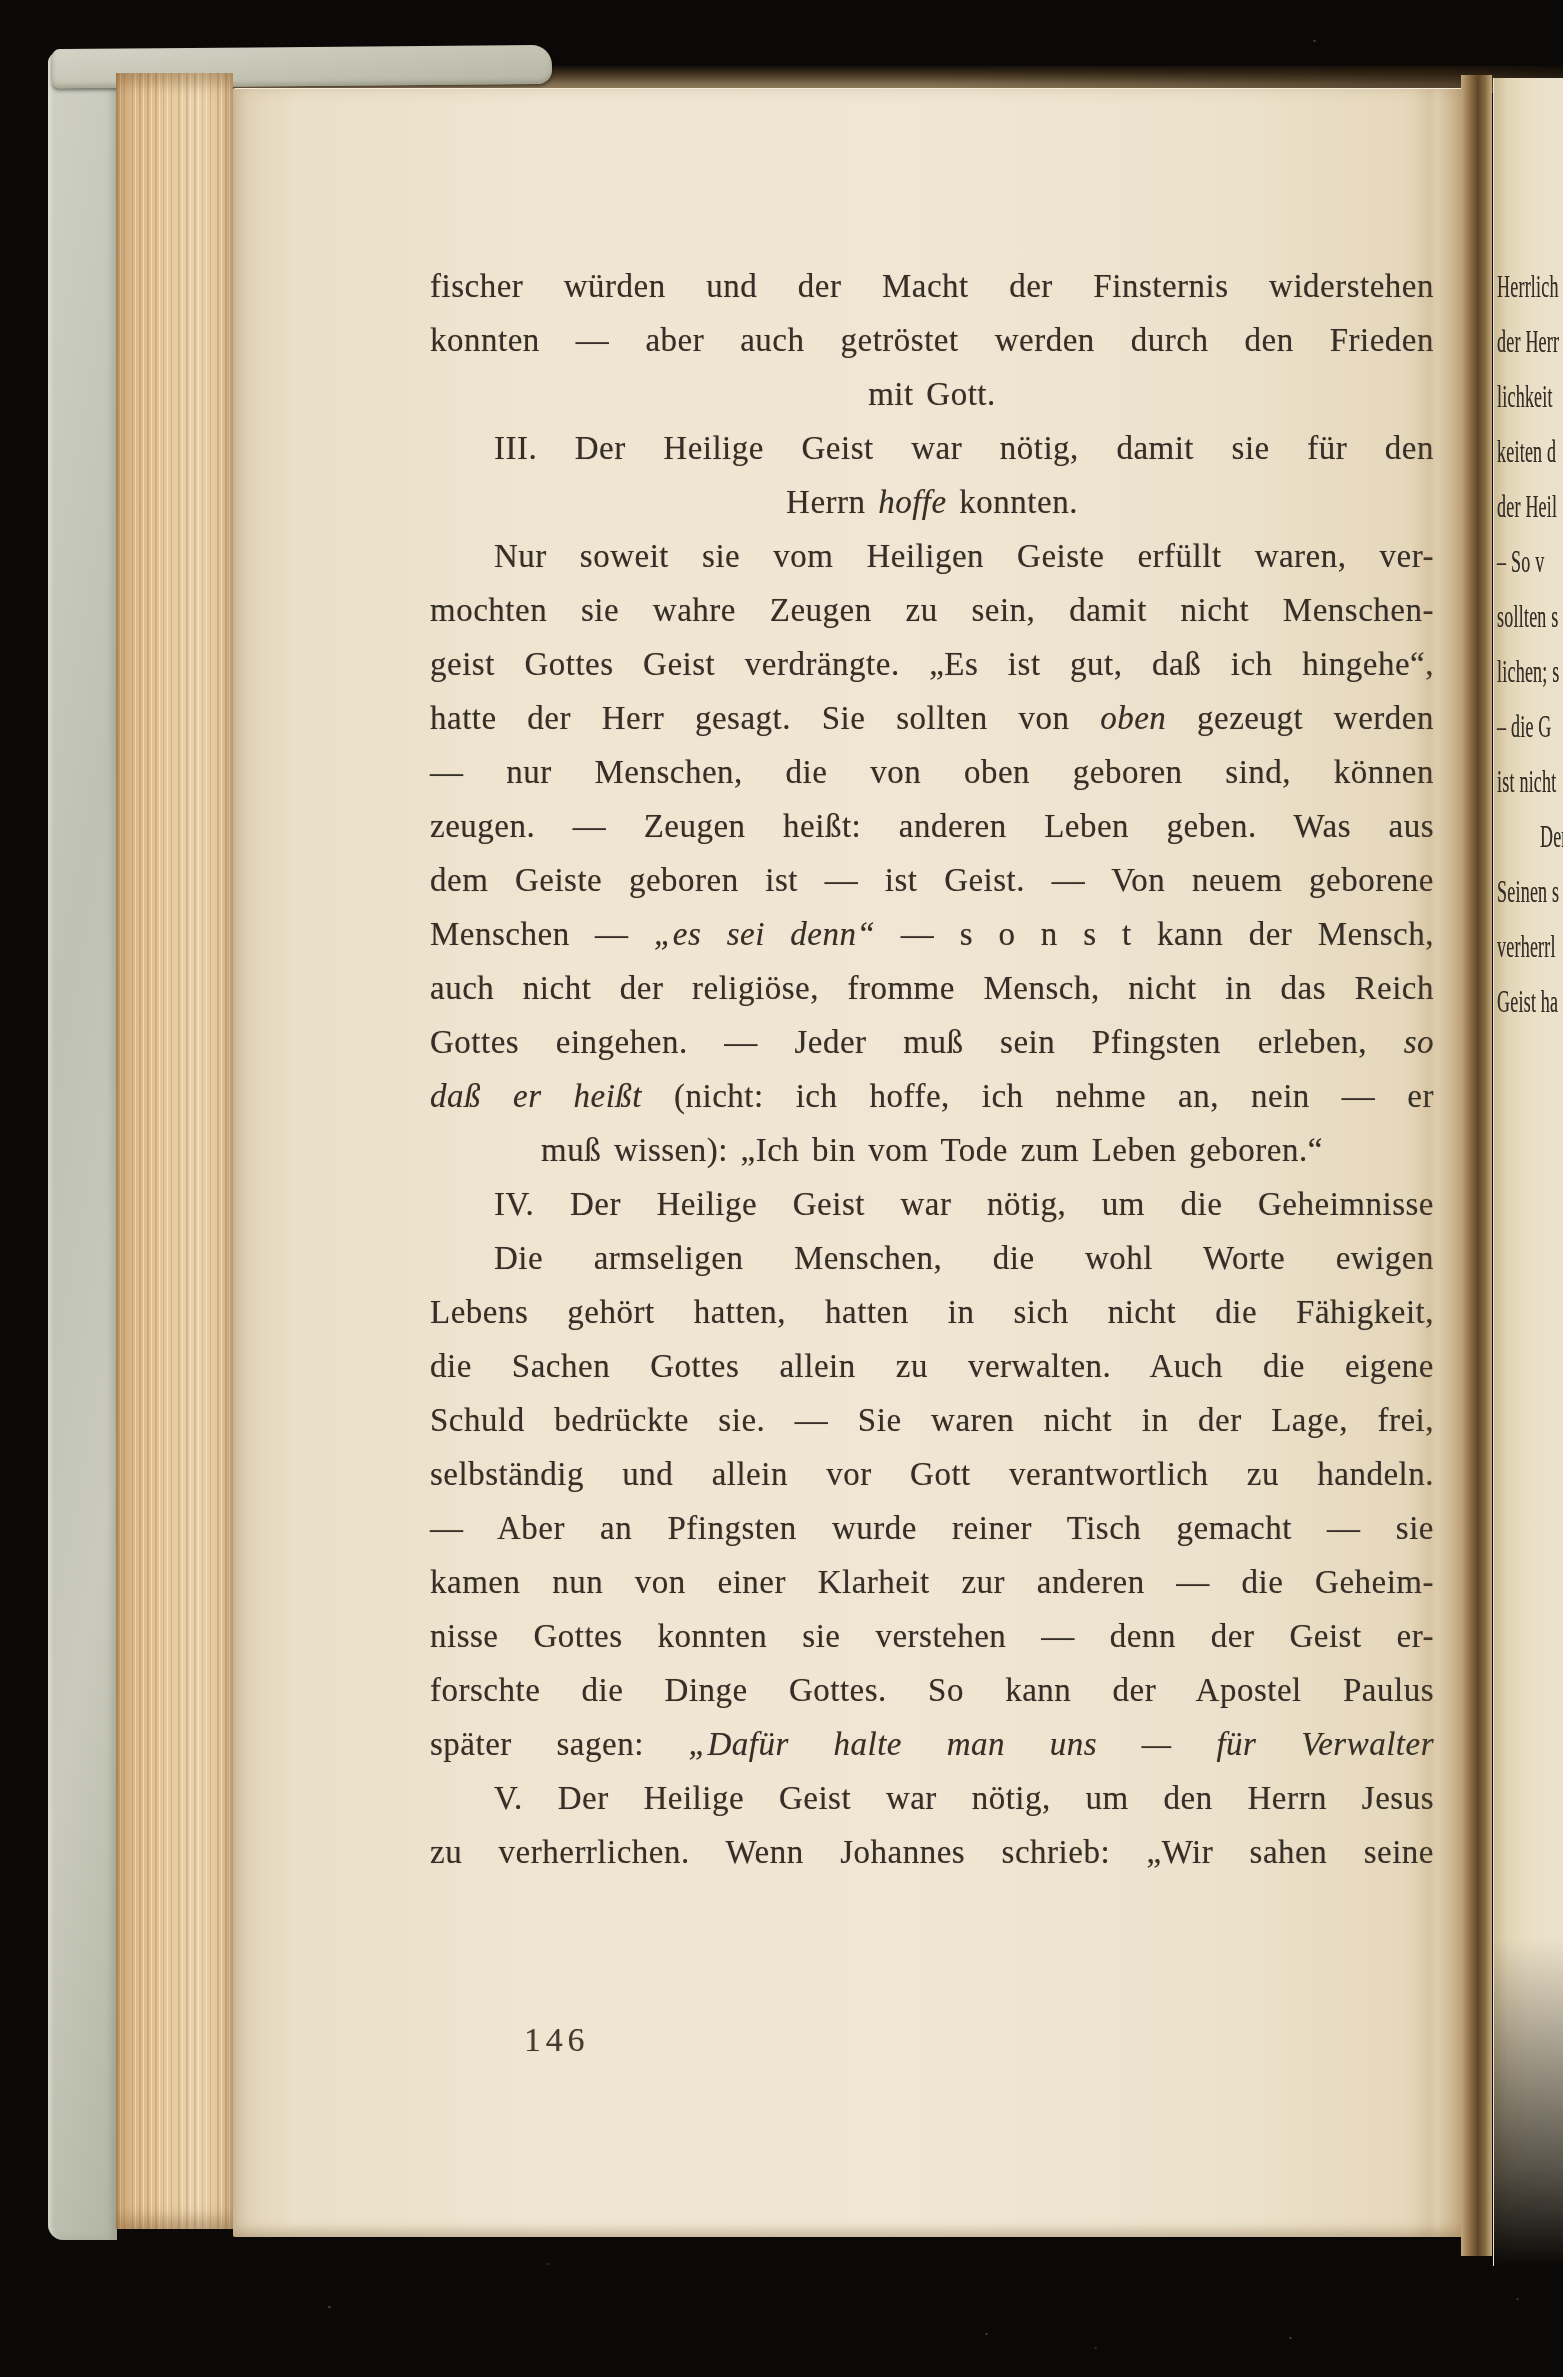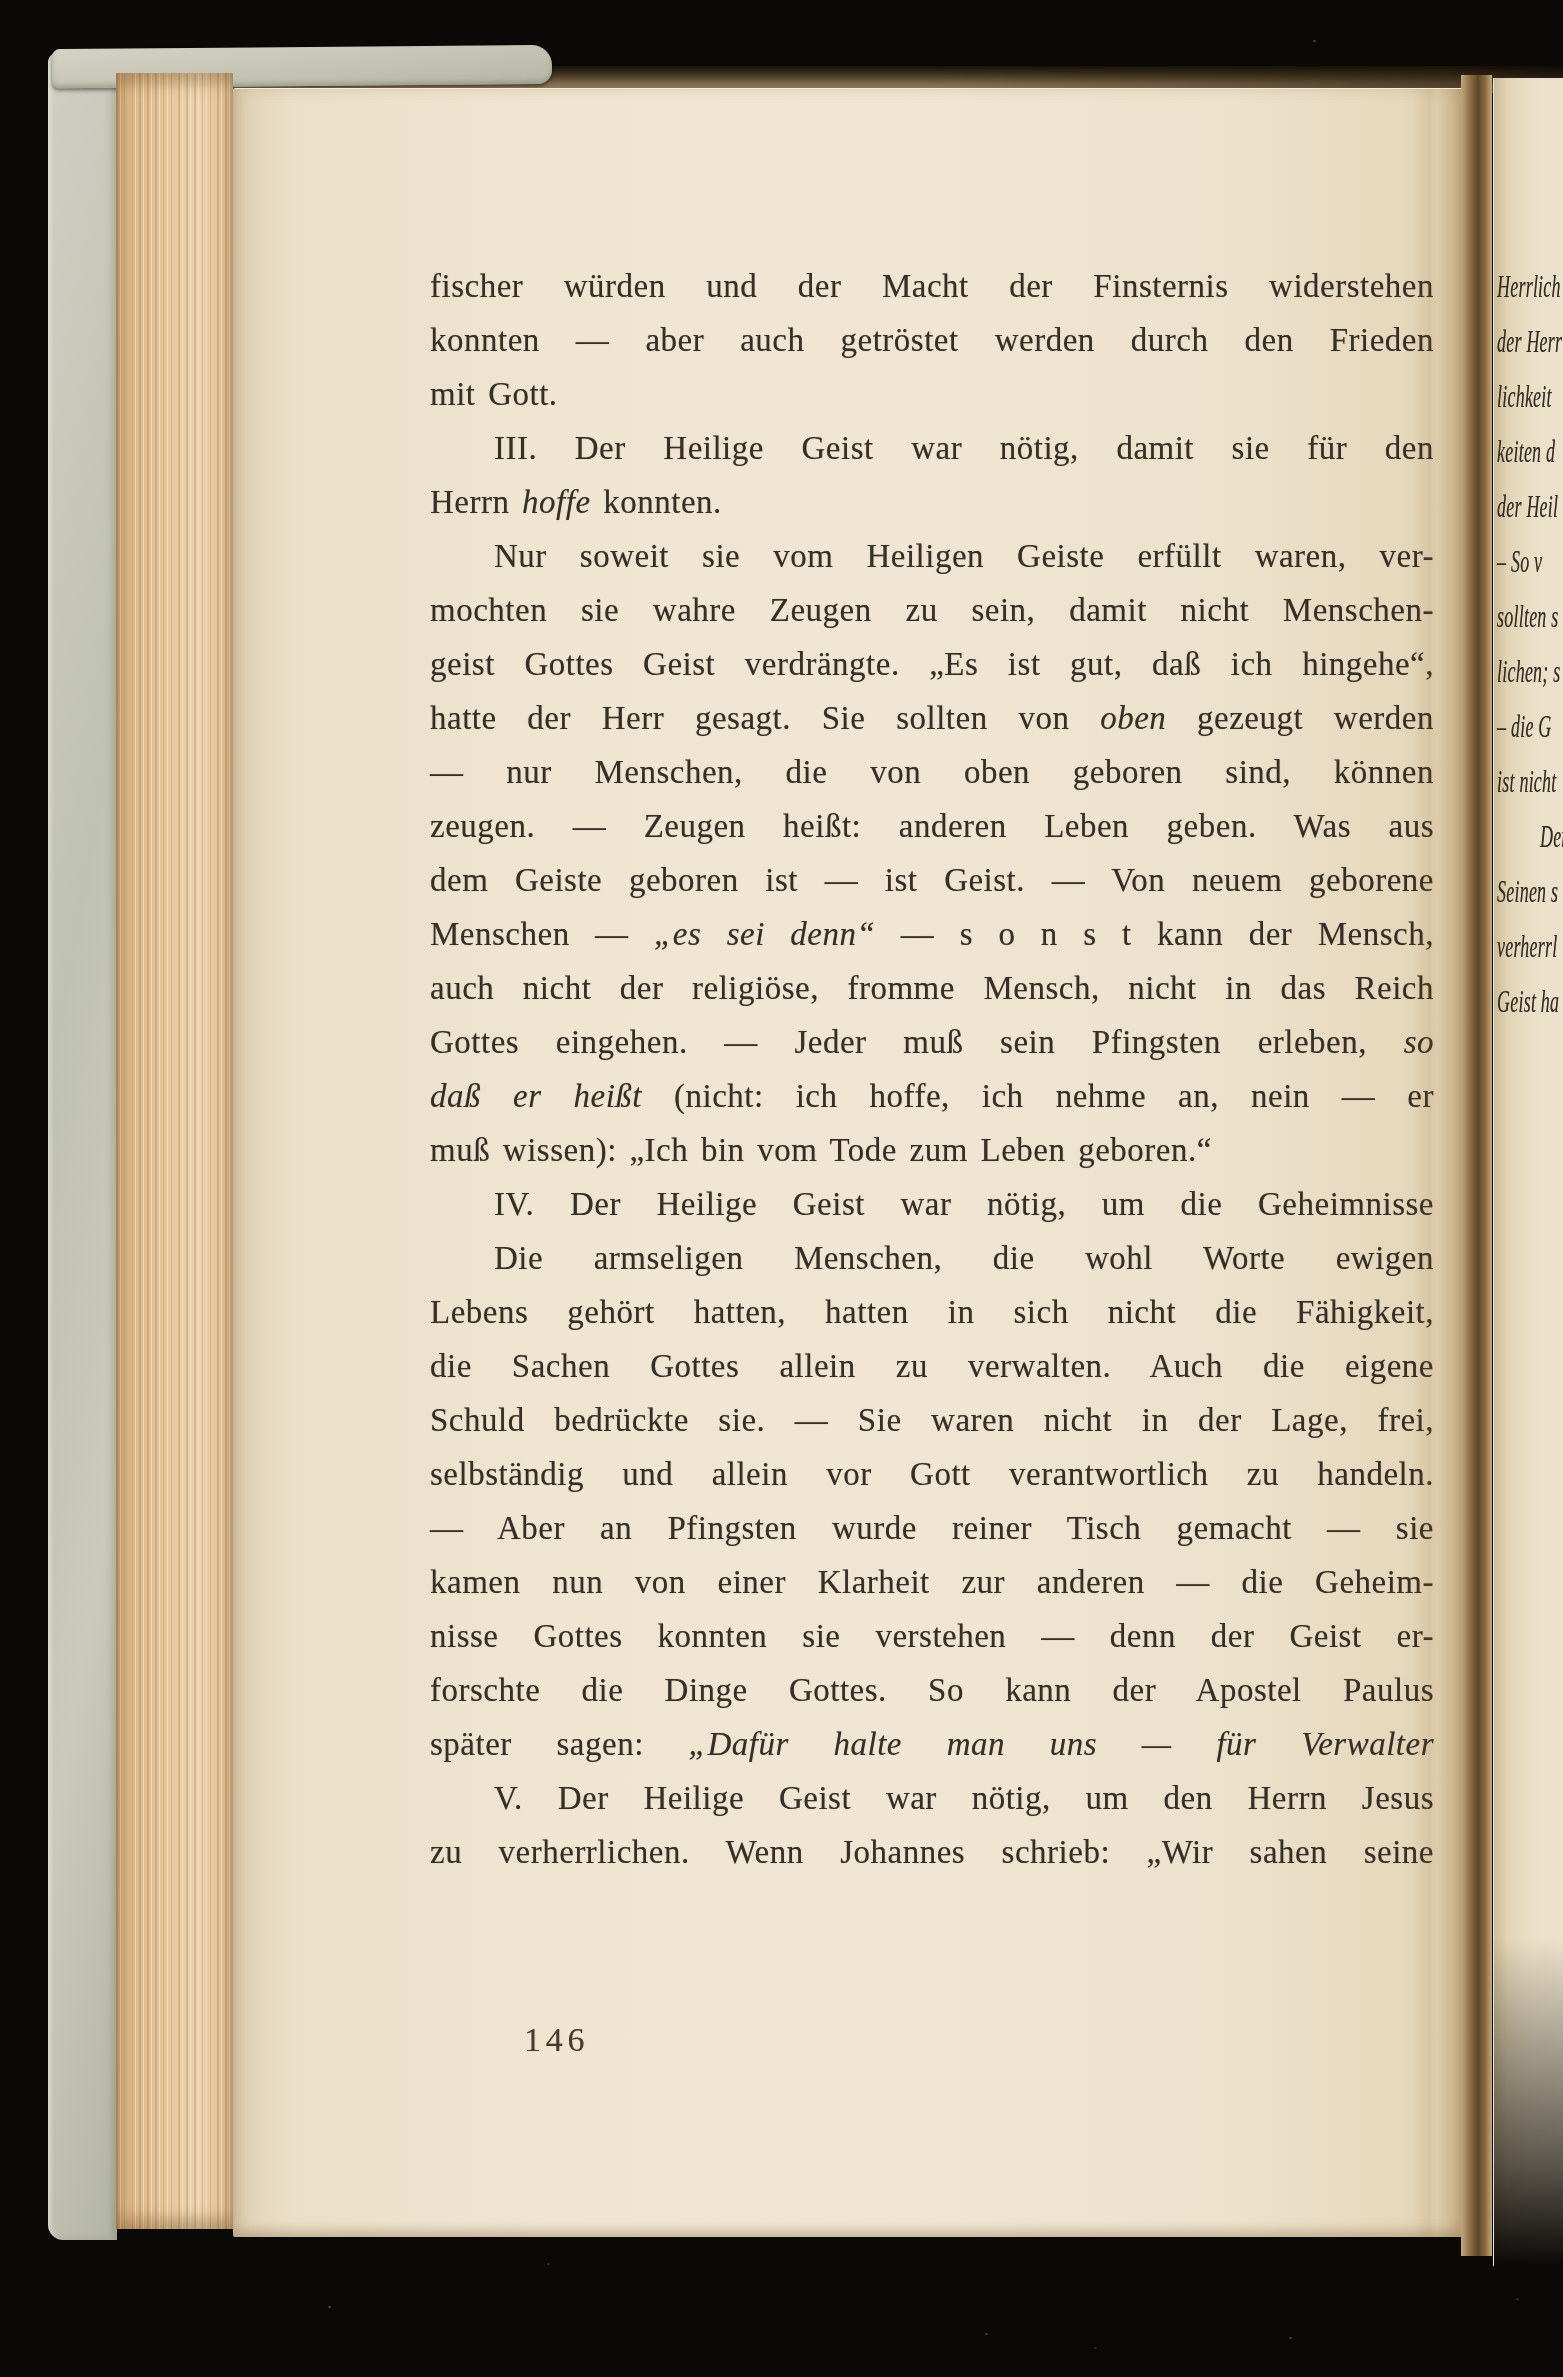--- a/index.html
+++ b/index.html
@@ -40,28 +40,28 @@
         border-top:1.6px solid #f5edda;border-radius:3.1px 0 0 2.3px;
         box-shadow:inset 0 -6.3px 11px rgba(120,90,50,.28), inset 9.4px 0 15.6px rgba(135,105,65,.14);}
   .main-page::after{content:"";position:absolute;top:0;right:0;width:50px;height:100%;
         background:linear-gradient(90deg,rgba(150,110,60,0),rgba(150,110,60,.12) 35%,rgba(150,110,60,.02) 50%,rgba(150,110,60,.2) 78%,rgba(160,120,70,.4) 100%);}
   
   .gutter{position:absolute;left:1461px;top:75px;width:31px;height:2181px;
         background:linear-gradient(90deg,#c0a67e 0,#8d6e44 30%,#5d4627 55%,#8a6b41 78%,#c3aa80 100%);}
   
   .facing-page{position:absolute;left:1493px;top:78px;width:70px;height:2188px;overflow:hidden;
         background:linear-gradient(90deg,#cdbb97 0,#e2d5b6 20%,#eadfc6 50%,#ece2cc 100%);
-        border-left:1.6px solid #f2e9d4;font-style:italic;}
+        border-left:1.6px solid #f2e9d4;}
   .facing-page .fade{position:absolute;left:0;bottom:0;width:100%;height:328px;
         background:linear-gradient(180deg,rgba(11,9,7,0),rgba(11,9,7,.65) 70%,#0b0907);}
   
   .text-block{position:absolute;left:197px;top:170px;width:1004px;color:#362f27;
         font-size:33px;letter-spacing:0.5px;word-spacing:3.9px;
         text-shadow:0 0 0.8px rgba(64,54,42,.45);}
-  .line{height:54px;line-height:54px;white-space:nowrap;text-align:left;}
+  .line{height:54px;line-height:54px;white-space:nowrap;text-align:center;}
   .line.j{white-space:normal;text-align:justify;text-align-last:justify;}
   .line.ind{text-indent:64px;}
   .it{font-style:italic;}
   .page-number{position:absolute;left:291px;top:1932px;color:#453c31;font-size:34px;
         letter-spacing:4.7px;text-shadow:0 0 0.8px rgba(64,54,42,.4);}
   .frag-block{position:absolute;left:3.1px;top:181px;color:#342d25;font-size:31px;
         letter-spacing:0.4px;text-shadow:0 0 0.8px rgba(52,45,37,.5);}
   .frag{height:55px;line-height:55px;white-space:nowrap;
         transform:scaleX(.58);transform-origin:0 50%;}
   .frag.ind2{padding-left:74px;}

